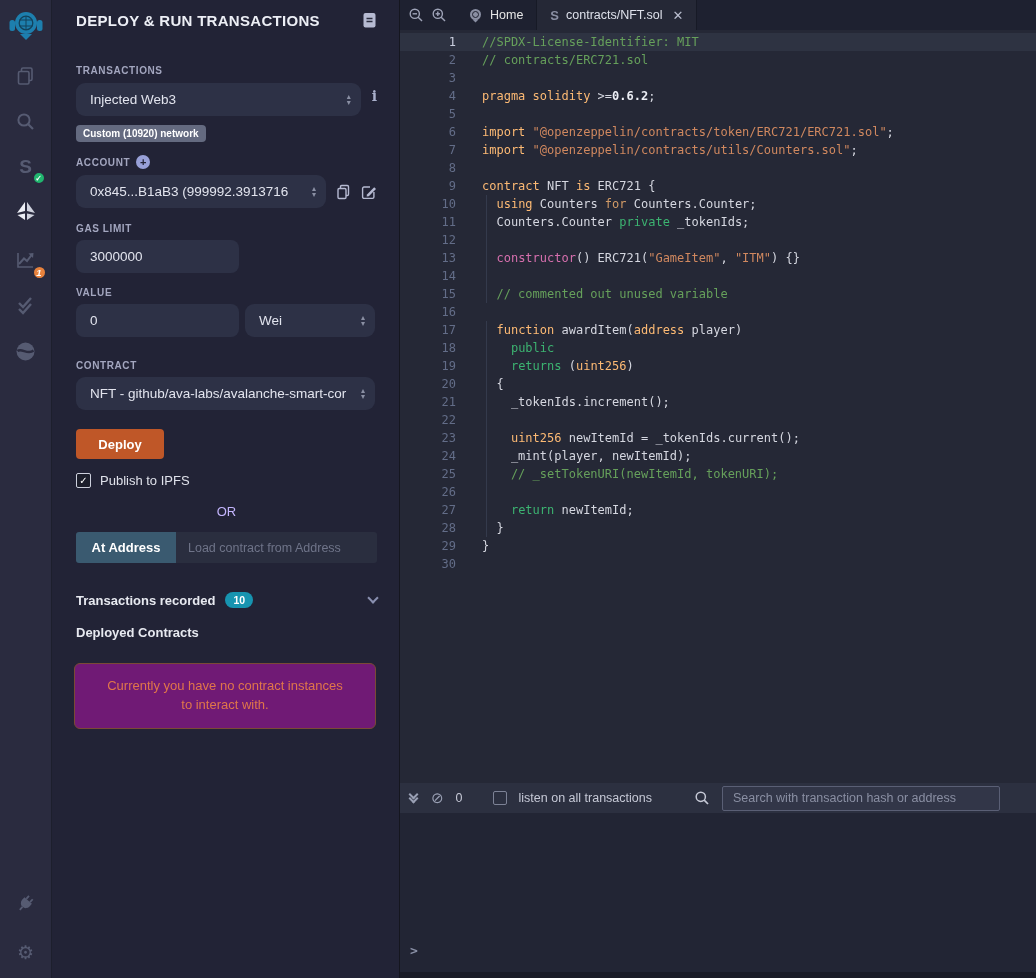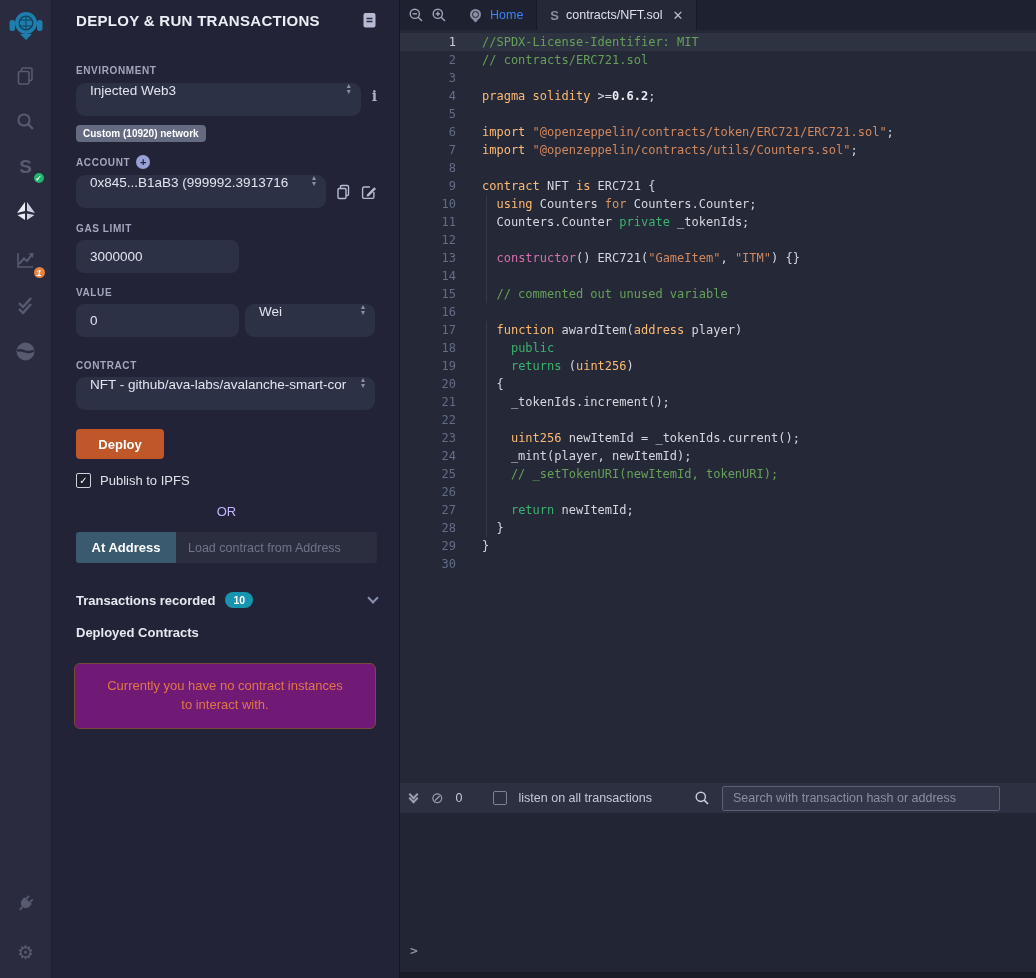--- a/index.html
+++ b/index.html
@@ -19,21 +19,21 @@
   .spacer { flex:1; }
   .gear { font-size:19px; color:#565b72; }
 
   
   .sidepanel { width:348px; background:#222336; flex-shrink:0; border-right:1px solid #15161f; position:relative; }
   .panel-inner { padding:12px 22px 0 24px; }
   .panel-head { display:flex; justify-content:space-between; align-items:flex-start; }
   .panel-title { font-size:15px; font-weight:600; letter-spacing:.3px; color:#eceef5; }
   .lbl { font-size:10px; letter-spacing:.6px; color:#a3a6bf; font-weight:600; }
   .row-env-lbl { margin-top:36px; }
-  .selectbox { margin-top:7px; height:33px; background:#2d3146; border-radius:9px; display:flex; align-items:flex-start; padding:0 10px 0 14px; cursor:pointer; }
+  .selectbox { margin-top:7px; height:33px; background:#2d3146; border-radius:9px; display:flex; align-items:center; padding:0 10px 0 14px; cursor:pointer; }
   .selectbox .sel-text { flex:1; font-size:13.5px; color:#e2e4ee; white-space:nowrap; overflow:hidden; }
   .updown { display:flex; flex-direction:column; line-height:6px; font-size:8px; color:#8a8fa3; margin-left:4px; }
   .env-row { display:flex; align-items:center; }
   .env-row .selectbox { flex:1; }
   .info-i { font-family:"DejaVu Serif", serif; font-weight:bold; color:#aab0cc; font-size:14px; margin-left:11px; cursor:pointer; }
   .netbadge { display:inline-block; margin-top:9px; background:#646a80; color:#fff; font-size:10px; font-weight:bold; padding:3px 7px; border-radius:4px; }
   .acct-lbl-row { margin-top:13px; display:flex; align-items:center; gap:6px; }
   .plus-circle { width:14px; height:14px; border-radius:50%; background:#98a0d8; color:#222336; font-size:11px; font-weight:bold; display:flex; align-items:center; justify-content:center; line-height:1; cursor:pointer; }
   .acct-row { margin-top:6px; display:flex; align-items:center; }
   .acct-row .selectbox { width:251px; margin-top:0; }
@@ -60,21 +60,21 @@
   .pill { margin-left:10px; background:#1794b0; color:#fff; font-size:10.5px; font-weight:bold; padding:2px 8px; border-radius:9px; }
   .chev { margin-left:auto; width:8px; height:8px; border-right:2px solid #8a90b0; border-bottom:2px solid #8a90b0; transform:rotate(45deg); margin-top:-4px; }
   .depl-lbl { margin-top:17px; font-size:13px; font-weight:bold; color:#e7e9f0; }
   .warnbox { margin:23px 0 0 -2px; width:302px; background:#701a75; border:1px solid #7a4a35; border-radius:6px; padding:13px 26px; text-align:center; font-size:13px; line-height:1.45; color:#e0764a; }
 
   
   .main { flex:1; display:flex; flex-direction:column; background:#252836; min-width:0; }
   .tabbar { height:30px; background:#1e2130; display:flex; align-items:stretch; flex-shrink:0; }
   .zoombtns { display:flex; align-items:center; gap:7px; padding:0 8px 0 8px; }
   .zoombtn { cursor:pointer; display:flex; align-items:center; }
-  .tab { display:flex; align-items:center; gap:7px; padding:0 13px; font-size:12.5px; color:#3b82f6; cursor:pointer; border-right:1px solid #171a26; }
+  .tab { display:flex; align-items:center; gap:7px; padding:0 13px; font-size:12.5px; color:#e5e5e5; cursor:pointer; border-right:1px solid #171a26; }
   .tab.active { background:#252836; color:#dde0ea; }
   .tab .tclose { color:#b9bdce; font-size:13px; margin-left:3px; }
   .tab .sglyph-sm { font-size:13px; font-weight:900; color:#8a8fa3; }
   .editor { flex:1; position:relative; overflow:hidden; padding-top:3px; font-family:"DejaVu Sans Mono", monospace; font-size:12px; }
   .cl { display:flex; height:18px; line-height:18px; white-space:pre; }
   .cl.cur { background:#2e3342; }
   .ln { width:56px; text-align:right; color:#636d88; flex-shrink:0; user-select:none; }
   .cl.cur .ln { color:#c9cede; }
   .ct { padding-left:26px; position:relative; }
   .cl.g .ct::before { content:''; position:absolute; left:30px; top:0; bottom:0; border-left:1px solid #343a4c; }
@@ -177,21 +177,21 @@
   <section class="sidepanel">
     <div class="panel-inner">
       <div class="panel-head">
         <div class="panel-title">DEPLOY &amp; RUN TRANSACTIONS</div>
         <svg width="15" height="17" viewBox="0 0 15 17">
             <rect x="1.5" y="1" width="12" height="14.5" rx="2" fill="#b6bad2"></rect>
             <path d="M4.5 6.5 h6 M4.5 9.5 h6" stroke="#2a2c3e" stroke-width="1.6"></path>
           </svg>
       </div>
 
-      <div class="lbl row-env-lbl">ENVIRONMENT</div>
+      <div class="lbl row-env-lbl">TRANSACTIONS</div>
       <div class="env-row">
         <div class="selectbox">
           <span class="sel-text">Injected Web3</span>
           <span class="updown">
               <span>▴</span>
               <span>▾</span>
             </span>
         </div>
         <span class="info-i">i</span>
       </div>

